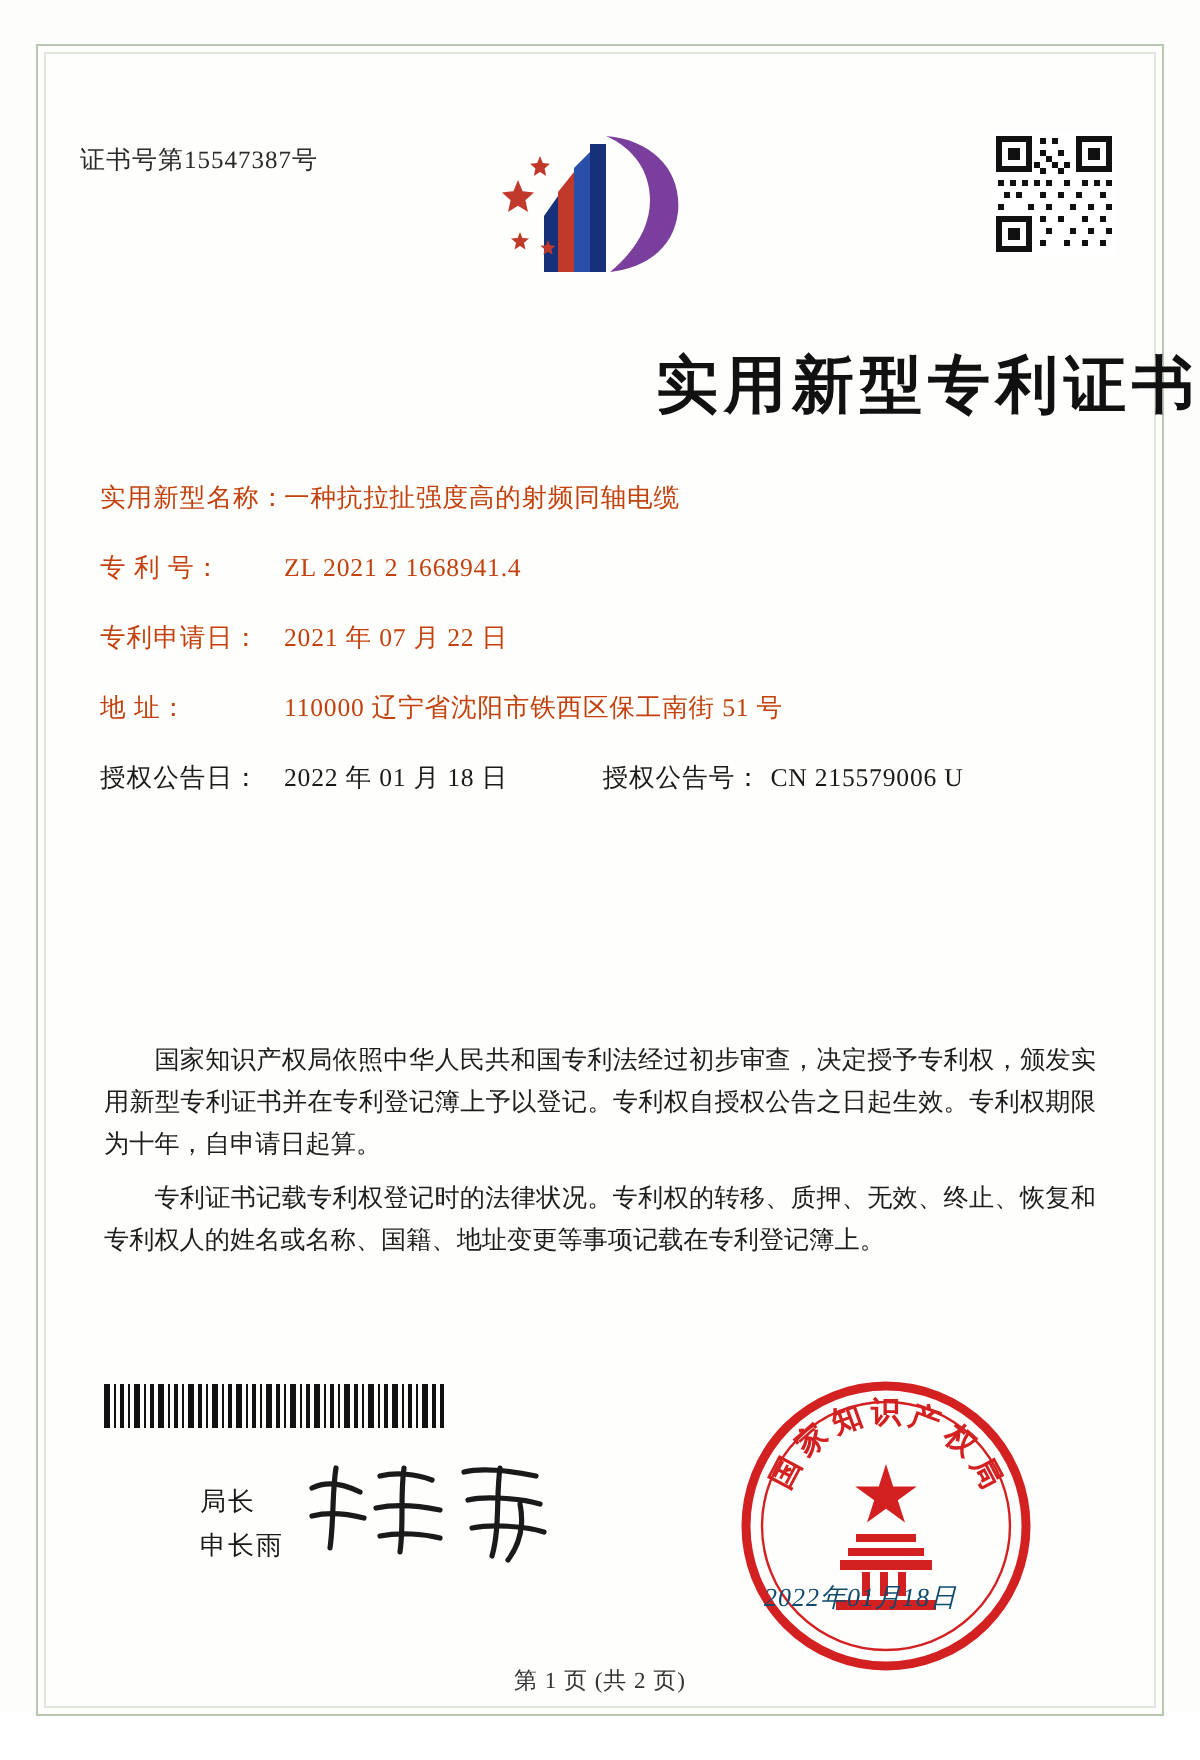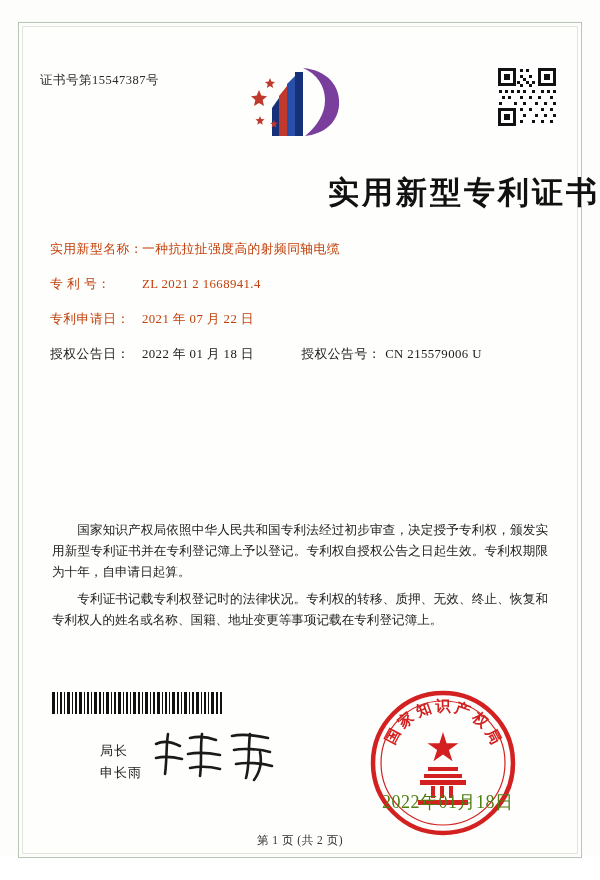--- a/index.html
+++ b/index.html
@@ -152,23 +152,24 @@
     left: 368px;
     top: 688px;
     width: 150px;
     height: 150px;
   }
 
   .seal-date {
     position: absolute;
     left: 382px;
     top: 790px;
-    font-size: 18px;
-    color: #4d7c0f;
+    font-size: 13px;
+    color: #0c4a6e;
     letter-spacing: 0.5px;
+    font-style: italic;
   }
 
   .footer {
     position: absolute;
     left: 0;
     top: 833px;
     width: 600px;
     text-align: center;
     font-size: 11.5px;
     color: #333;
@@ -270,20 +271,23 @@
   <div class="fields">
     <div class="field-row">
       <span class="field-label">实用新型名称：</span><span class="field-value">一种抗拉扯强度高的射频同轴电缆</span>
     </div>
     <div class="field-row">
       <span class="field-label">专  利  号：</span><span class="field-value">ZL 2021 2 1668941.4</span>
     </div>
     <div class="field-row">
       <span class="field-label">专利申请日：</span><span class="field-value">2021 年 07 月 22 日</span>
     </div>
+    <div class="field-row">
+      <span class="field-label">地        址：</span><span class="field-value">110000 辽宁省沈阳市铁西区保工南街 51 号</span>
+    </div>
     <div class="dual-row">
       <span class="field-label">授权公告日：</span><span class="field-value">2022 年 01 月 18 日</span>
       <span class="second">
         <span class="field-label">授权公告号：</span><span class="field-value">CN 215579006 U</span>
       </span>
     </div>
   </div>
 
   <div class="paragraphs">
     <p>国家知识产权局依照中华人民共和国专利法经过初步审查，决定授予专利权，颁发实用新型专利证书并在专利登记簿上予以登记。专利权自授权公告之日起生效。专利权期限为十年，自申请日起算。</p>

